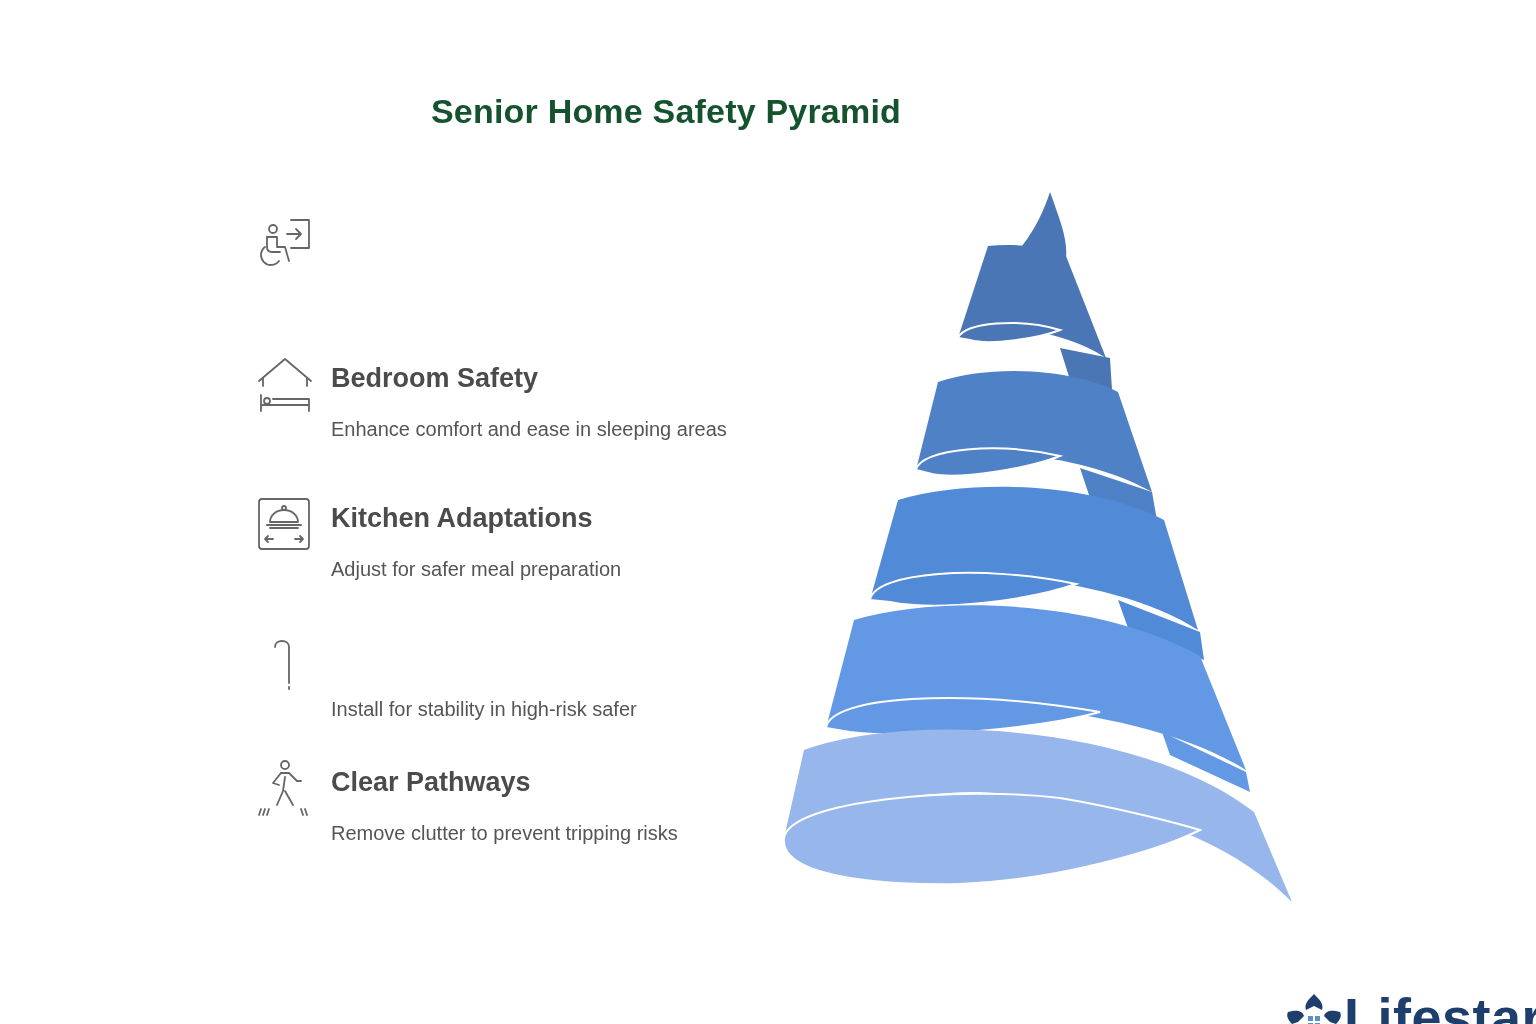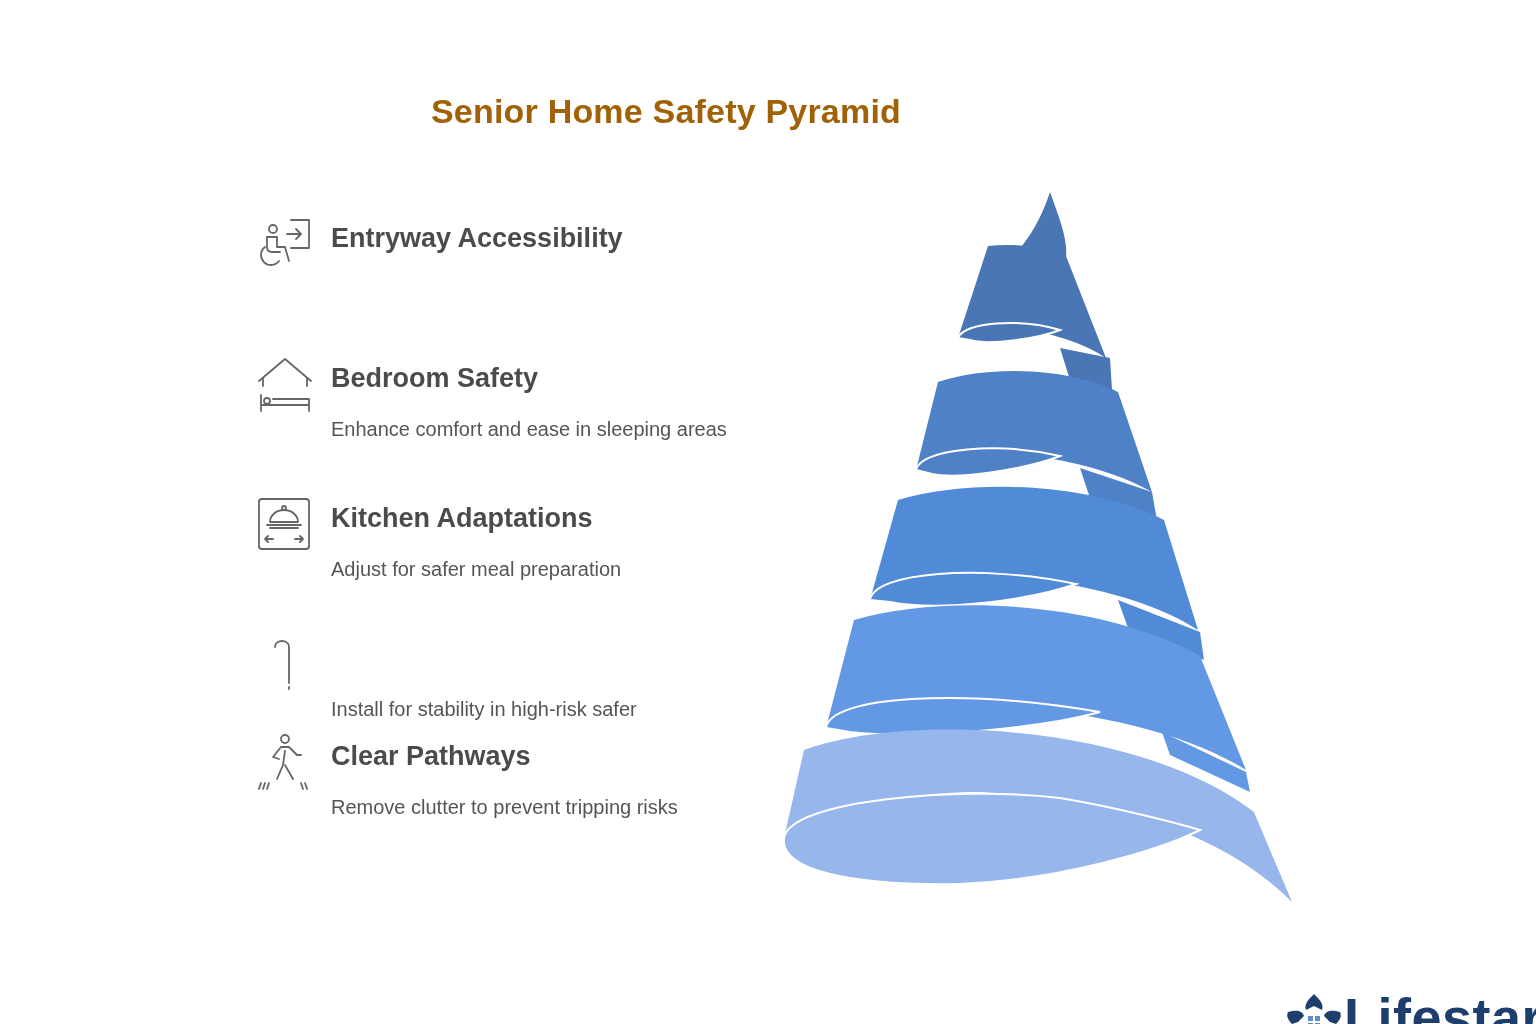--- a/index.html
+++ b/index.html
@@ -1,17 +1,17 @@
 <!DOCTYPE html>
 <html><head>
   <meta charset="utf-8">
   <style>
     html, body { margin:0; padding:0; background:#ffffff; }
     body { width:1536px; height:1024px; position:relative; overflow:hidden; font-family:"Liberation Sans", sans-serif; }
-    .title { position:absolute; left:0; width:1332px; top:92px; text-align:center; font-size:34px; font-weight:bold; color:#a16207; letter-spacing:0.2px; }
+    .title { position:absolute; left:0; width:1332px; top:92px; text-align:center; font-size:34px; font-weight:bold; color:#14532d; letter-spacing:0.2px; }
     .item { position:absolute; left:255px; width:560px; height:110px; }
     .item .icon { position:absolute; left:0; top:0; width:60px; height:60px; }
     .item .icon svg { width:60px; height:60px; display:block; }
     .item .heading { position:absolute; left:76px; top:8px; font-size:27px; font-weight:bold; color:#4b4b4b; white-space:nowrap; }
     .item .desc { position:absolute; left:76px; top:63px; font-size:20px; color:#555555; white-space:nowrap; }
     .pyramid { position:absolute; left:760px; top:180px; width:560px; height:740px; }
     .pyramid svg { width:560px; height:740px; display:block; }
     .logo { position:absolute; left:1284px; top:986px; width:250px; height:66px; }
     .logo svg { position:absolute; left:0; top:4px; width:60px; height:60px; }
     .logo .brand { position:absolute; left:60px; top:0px; font-size:54px; font-weight:bold; color:#1e3f6e; letter-spacing:0.5px; }
@@ -25,21 +25,20 @@
   <div class="icon">
     <svg viewBox="0 0 60 60" fill="none" stroke="#666" stroke-width="1.8" stroke-linecap="round" stroke-linejoin="round">
       <circle cx="18" cy="14" r="4"></circle>
       <path d="M12 22 h10 v10 h8 l4 14"></path>
       <path d="M12 22 v10 c0 3 2 5 5 5 h8"></path>
       <path d="M10 32 a10 10 0 1 0 14 14"></path>
       <path d="M36 5 h18 v28 h-18"></path>
       <path d="M32 19 h14 M41 14 l5 5 l-5 5"></path>
     </svg>
   </div>
-  <div class="heading">Entryway Accessibility</div>
 </div>
 
 <div class="item" style="top:355px;text-align:right;">
   <div class="icon">
     <svg viewBox="0 0 60 60" fill="none" stroke="#666" stroke-width="1.8" stroke-linecap="round" stroke-linejoin="round">
       <path d="M4 26 L30 4 L56 26"></path>
       <path d="M8 23 v8 M52 23 v8"></path>
       <path d="M6 40 v16 M6 50 h48 M54 44 v12 M18 44 h36 v6"></path>
       <circle cx="12" cy="46" r="3"></circle>
     </svg>
@@ -66,21 +65,21 @@
 <div class="item" style="top:635px;">
   <div class="icon">
     <svg viewBox="0 0 60 60" fill="none" stroke="#666" stroke-width="1.8" stroke-linecap="round" stroke-linejoin="round">
       <path d="M20 12 c0 -8 14 -8 14 0 v36"></path>
       <path d="M34 52 v2"></path>
     </svg>
   </div>
   <div class="desc">Install for stability in high-risk safer</div>
 </div>
 
-<div class="item" style="top:733px;">
+<div class="item" style="top:759px;">
   <div class="icon">
     <svg viewBox="0 0 60 60" fill="none" stroke="#666" stroke-width="1.8" stroke-linecap="round" stroke-linejoin="round">
       <circle cx="30" cy="6" r="4"></circle>
       <path d="M26 14 h8 l8 8 h4 M26 14 l-8 10 l6 2 M30 18 l-2 14 l-6 14 M30 32 l8 14"></path>
       <path d="M6 50 l-2 6 M10 50 l-2 6 M14 50 l-2 6 M46 50 l2 6 M50 50 l2 6"></path>
     </svg>
   </div>
   <div class="heading">Clear Pathways</div>
   <div class="desc">Remove clutter to prevent tripping risks</div>
 </div>

